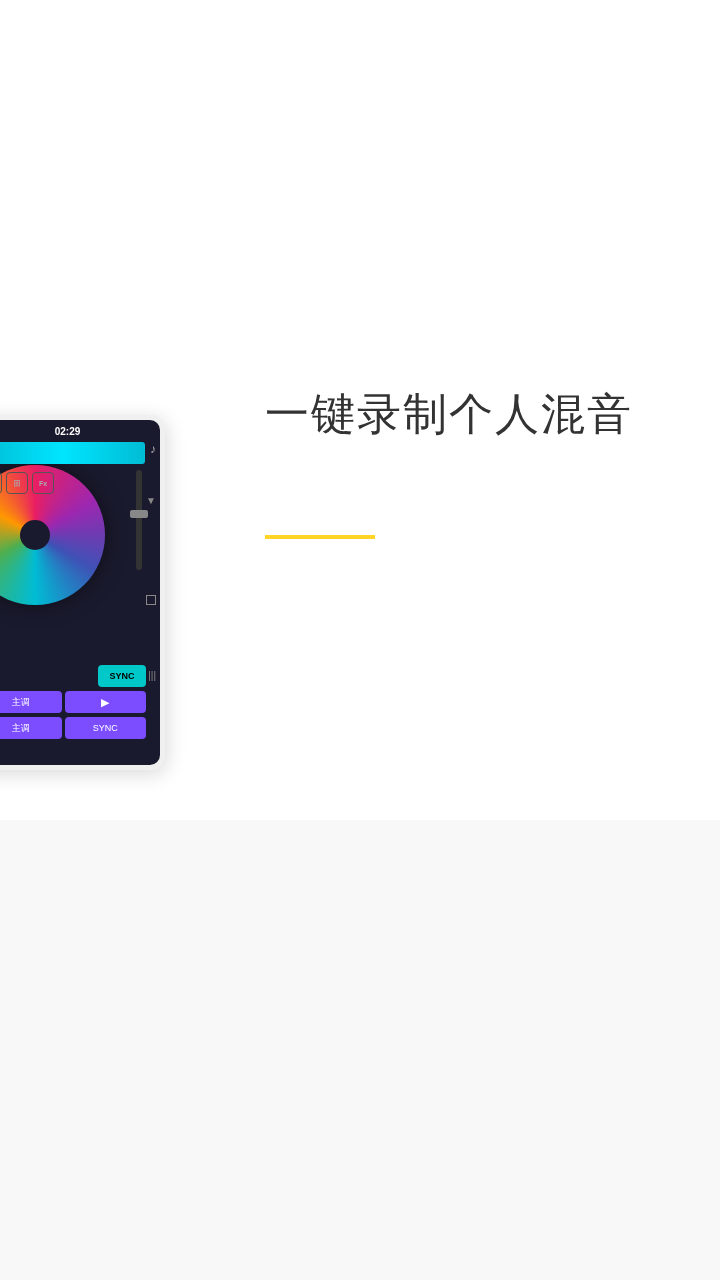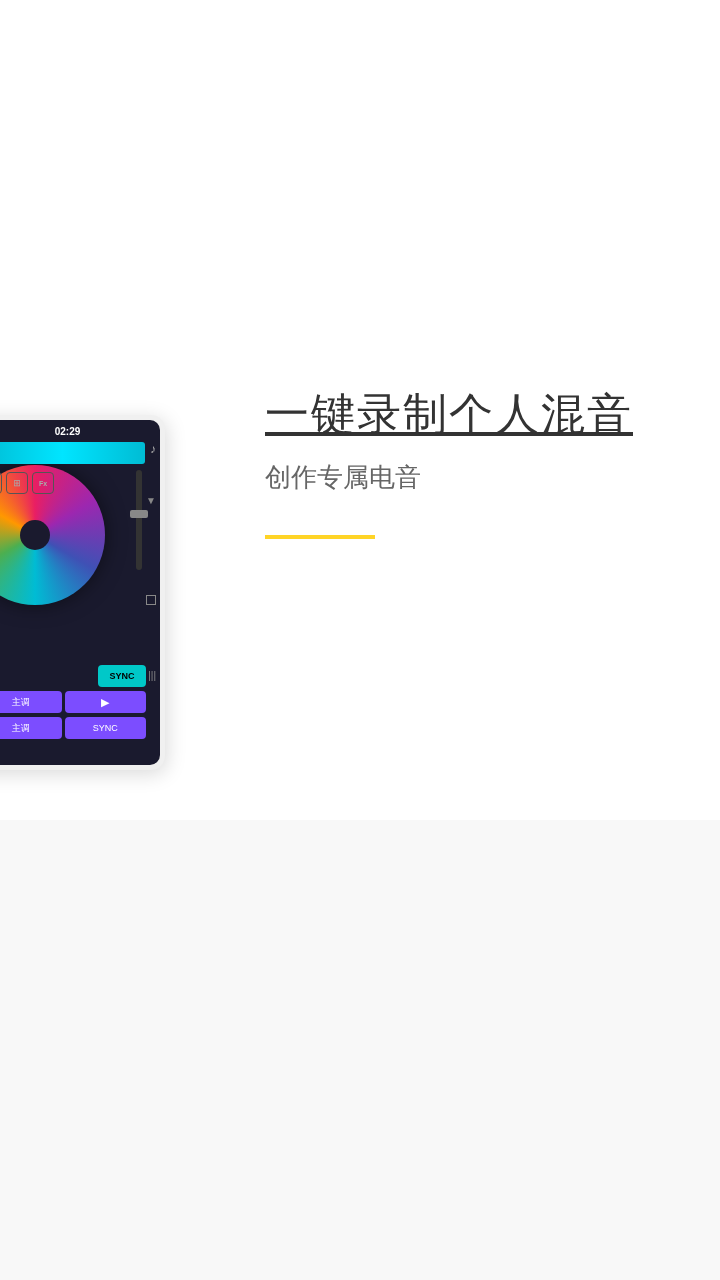--- a/index.html
+++ b/index.html
@@ -51,21 +51,20 @@
     .headline {
       position: absolute;
       top: 385px;
       left: 265px;
       font-size: 44px;
       font-weight: 400;
       color: #333333;
       letter-spacing: 2px;
       z-index: 2;
       white-space: nowrap;
-      text-decoration: underline;
     }
 
     .subheadline {
       position: absolute;
       top: 460px;
       left: 265px;
       font-size: 26px;
       color: #666666;
       z-index: 2;
     }
@@ -309,21 +308,20 @@
   </style>
 </head>
 <body>
 
 <div class="blob-top-right"></div>
 <div class="blob-bottom-left"></div>
 
 <div class="top-section">
 
   <div class="headline">一键录制个人混音</div>
-  <div class="subheadline">创作专属电音</div>
   <div class="yellow-line"></div>
 
   <div class="tablet-top">
     <div class="tablet-top-screen">
 
       <div class="tt-time">02:29</div>
 
       <div class="tt-waveform"></div>
 
       <div class="tt-note-icon">♪</div>

